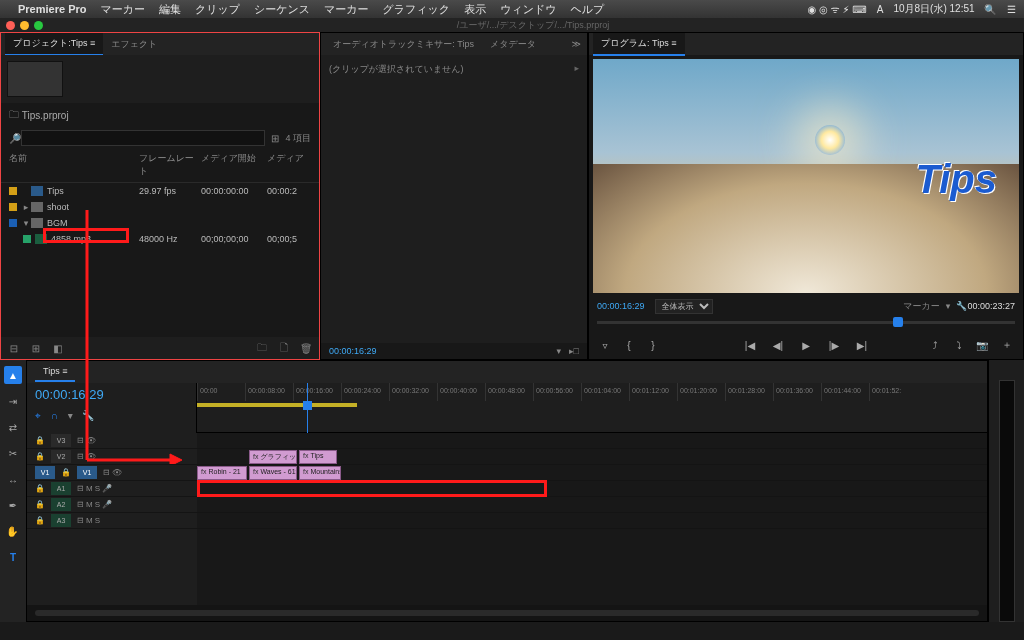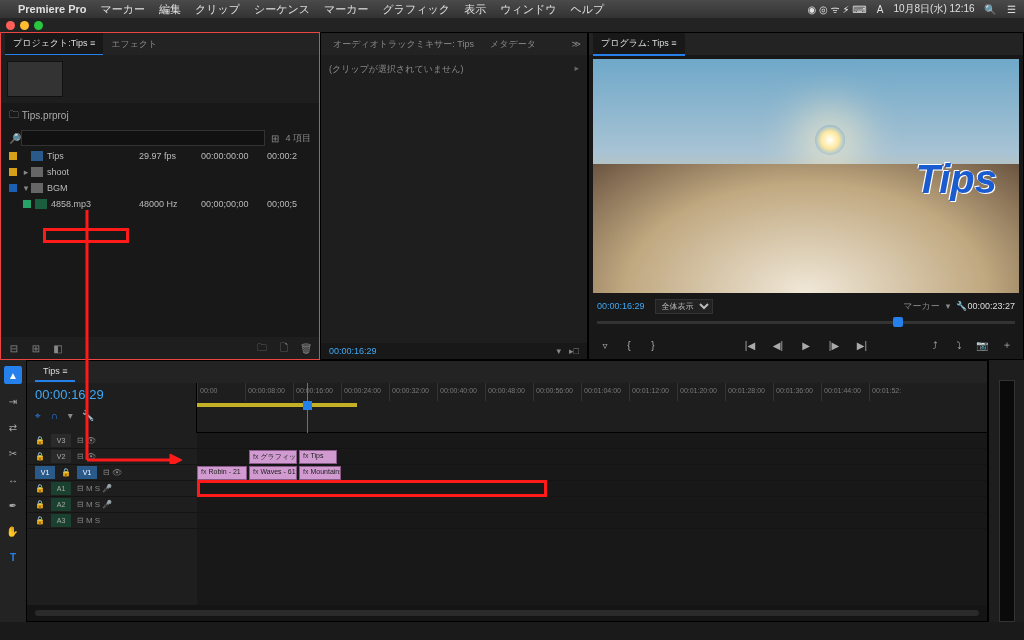--- a/index.html
+++ b/index.html
@@ -134,29 +134,30 @@
   <span class="menu-item">クリップ</span>
   <span class="menu-item">シーケンス</span>
   <span class="menu-item">マーカー</span>
   <span class="menu-item">グラフィック</span>
   <span class="menu-item">表示</span>
   <span class="menu-item">ウィンドウ</span>
   <span class="menu-item">ヘルプ</span>
   <span class="spacer"></span>
   <span class="right-item">◉ ◎ ᯤ ⚡︎ ⌨︎</span>
   <span class="right-item">A</span>
-  <span class="right-item">10月8日(水) 12:16</span>
+  <span class="right-item">10月8日(水) 12:51</span>
   <span class="right-item">🔍</span>
   <span class="right-item">☰</span>
 </div>
 
 <div class="window-top">
   <span class="traffic tr-r"></span>
   <span class="traffic tr-y"></span>
   <span class="traffic tr-g"></span>
+  <span class="title-path">/ユーザ/.../デスクトップ/.../Tips.prproj</span>
 </div>
 
 <div class="workspace">
 
   <div class="panel project">
     <div class="panel-tabs">
       <span class="panel-tab active"><span>プロジェクト:</span><span>Tips</span> ≡</span>
       <span class="panel-tab">エフェクト</span>
     </div>
     <div class="thumb-row">
@@ -164,20 +165,26 @@
     </div>
     <div class="bin-row">
       <span>🗀</span>&nbsp;
       <span>Tips.prproj</span>
     </div>
     <div class="search-row">
       <span>🔎</span>
       <input placeholder="" style="">
       <span style="margin:0 6px;color:#888">⊞</span>
       <span class="count">4 項目</span>
+    </div>
+    <div class="cols">
+      <span>名前</span>
+      <span>フレームレート</span>
+      <span>メディア開始</span>
+      <span>メディア</span>
     </div>
 
     <div class="item">
       <span class="c1">
           <span class="color-sq csq-y"></span>
           <span class="disclose"></span>
           <span class="seq-ico"></span>
           <span>Tips</span>
         </span>
       <span class="c2">29.97 fps</span>

